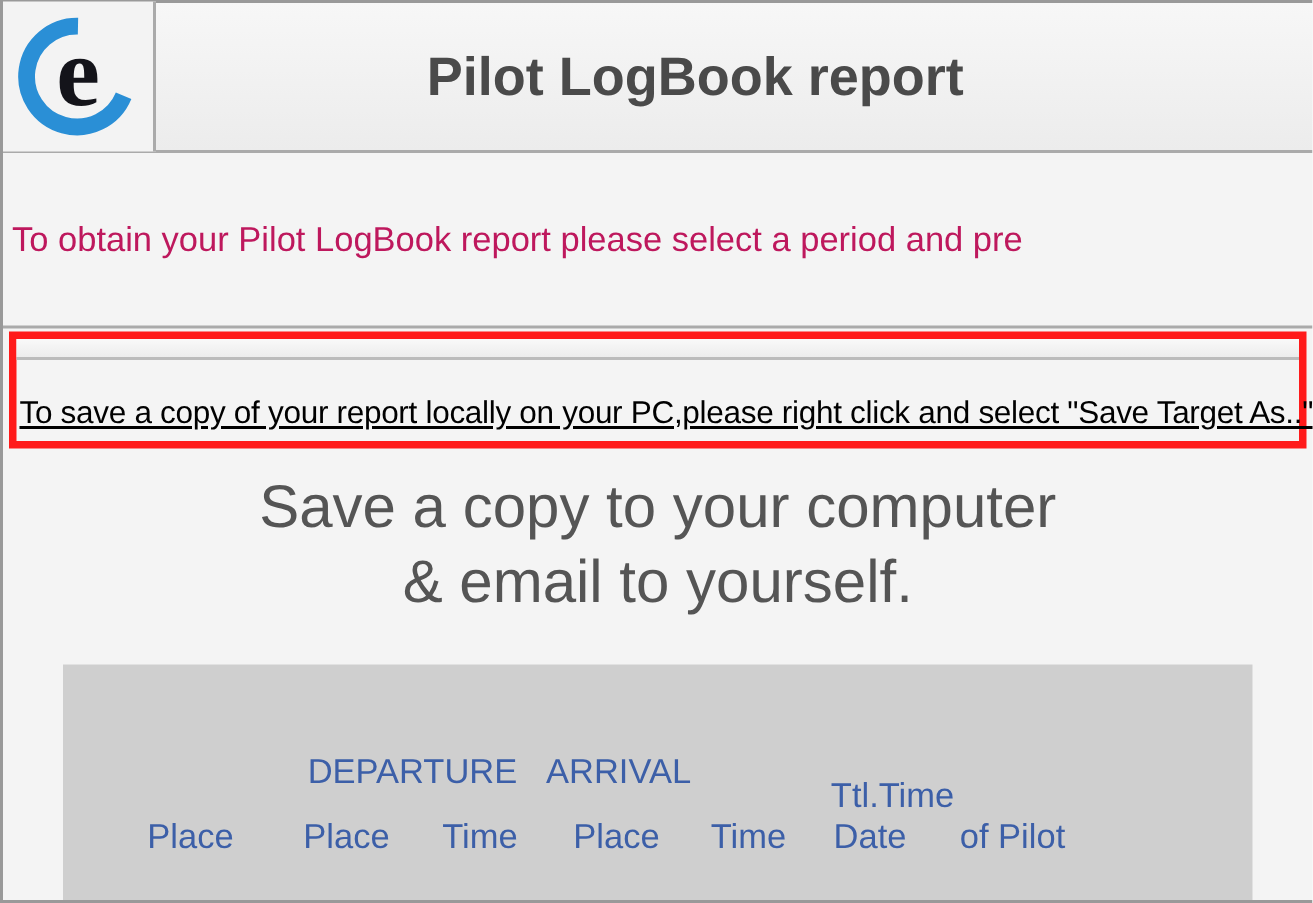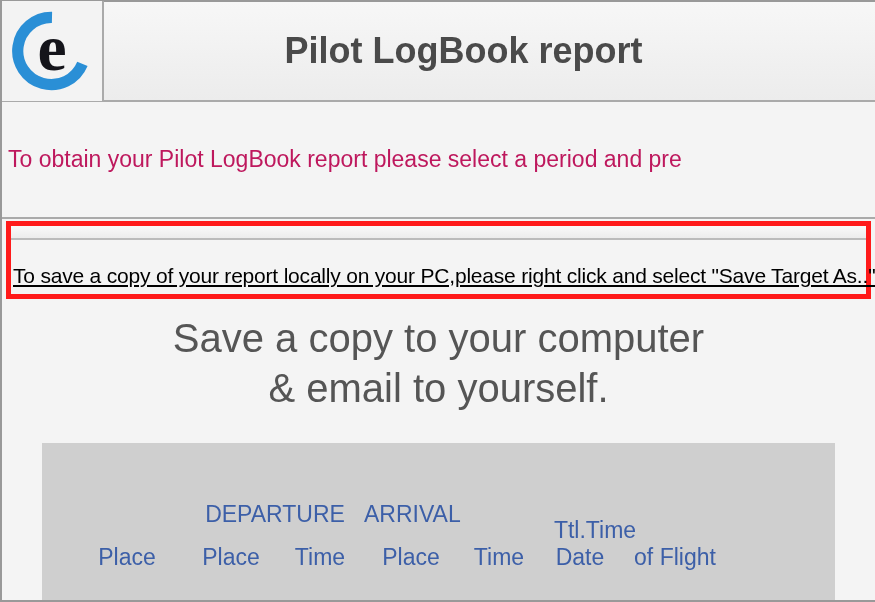--- a/index.html
+++ b/index.html
@@ -171,18 +171,18 @@
         <div class="g-arr">ARRIVAL</div>
         <div class="g-ttl">Ttl.Time</div>
       </div>
       <div class="col-row">
         <div class="cell c-date">Place</div>
         <div class="cell c-depp">Place</div>
         <div class="cell c-dept">Time</div>
         <div class="cell c-arrp">Place</div>
         <div class="cell c-arrt">Time</div>
         <div class="cell c-type">Date</div>
-        <div class="cell c-ttl">of Flight</div>
+        <div class="cell c-ttl">of Pilot</div>
       </div>
     </div>
   </div>
 
 </div>
 
 </body></html>

